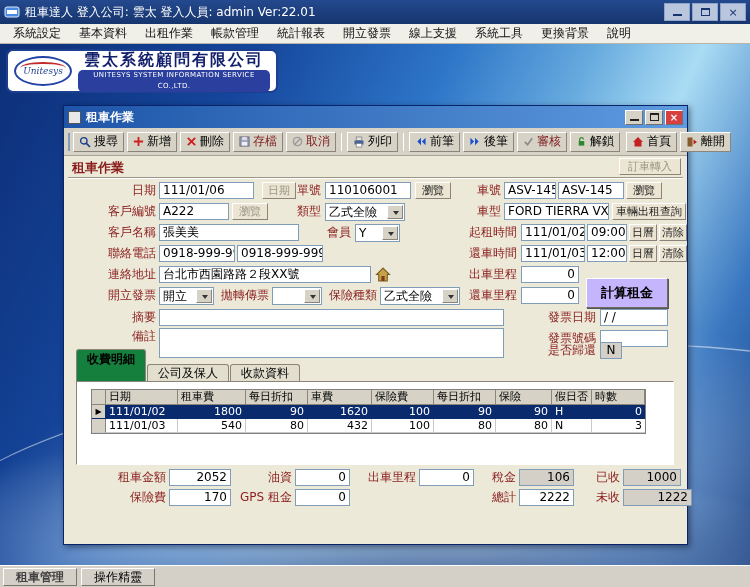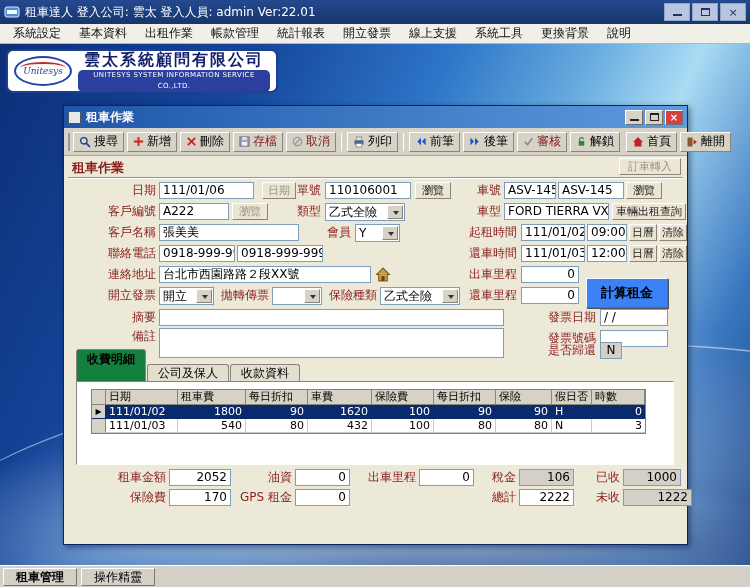--- a/index.html
+++ b/index.html
@@ -88,21 +88,21 @@
   .area { position:absolute; background:#fff; border:1px solid #7f9db9; font-size:12px; padding:1px 3px; }
   .dd { position:absolute; height:18px; background:#fff; border:1px solid #7f9db9; font-size:12px;
     line-height:16px; padding:0 16px 0 3px; overflow:hidden; white-space:nowrap; }
   .dd::after { content:""; position:absolute; right:1px; top:1px; bottom:1px; width:14px; background:#d6d2c6;
     border:1px solid; border-color:#fff #8a8578 #8a8578 #fff; }
   .dd::before { content:""; position:absolute; right:5px; top:7px; z-index:1;
     border:3px solid transparent; border-top:4px solid #333; }
   .sbtn { position:absolute; height:17px; line-height:15px; text-align:center; background:#ece5d4;
     border:1px solid; border-color:#fff #8a8578 #8a8578 #fff; font-size:11px; color:#222; }
   .sbtn.dim { color:#9a9688; }
-  .bigbtn { position:absolute; background:#3b82f6; border:1px solid; border-color:#fff #6e6a5c #6e6a5c #fff;
+  .bigbtn { position:absolute; background:#c4b5fd; border:1px solid; border-color:#fff #6e6a5c #6e6a5c #fff;
     box-shadow:1px 1px 0 #555; font-size:13px; font-weight:bold; display:flex; align-items:center; justify-content:center; }
 
   
   .tabs { position:absolute; left:12px; top:206px; height:19px; display:flex; align-items:flex-end; }
   .tab { height:17px; line-height:16px; padding:0 10px; font-size:12px; background:#e2dfcf;
     border:1px solid #8a8578; border-bottom:none; border-radius:3px 3px 0 0; margin-right:1px; }
   .tab.active { height:32px; line-height:18px; background:#15803d; font-weight:bold; }
   .panel { position:absolute; left:12px; top:225px; width:598px; height:84px; background:#fff;
     border:1px solid; border-color:#8a8578 #fff #fff #8a8578; }
   .grid { position:absolute; left:14px; top:7px; width:555px; border:1px solid #808080; background:#fff; }
@@ -125,21 +125,21 @@
   .c-f { width:56px; flex:0 0 56px; }
   .c-g { width:40px; flex:0 0 40px; }
   .c-h { width:53px; flex:0 0 53px; border-right:none; }
   .rnum { text-align:right; }
 
   
   .statusbar { position:absolute; left:0; top:565px; width:750px; height:22px; background:#d4d0c8;
     border-top:1px solid #fff; display:flex; align-items:center; padding:0 3px; gap:4px; }
   .statbtn { height:18px; line-height:16px; padding:0 12px; background:#d4d0c8; border:1px solid;
     border-color:#fff #7a7668 #7a7668 #fff; font-size:12px; }
-  .statbtn.primary { color:#000000; font-weight:bold; }
+  .statbtn.primary { color:#404040; font-weight:bold; }
 </style>
 </head>
 <body>
 
 <div class="screen">
 
   <div class="titlebar">
     <svg class="ticon" viewBox="0 0 16 16">
       <rect x="1" y="3" width="14" height="10" rx="2" fill="#4a8ae0" stroke="#dfe8f8"></rect>
       <rect x="3" y="6" width="10" height="4" fill="#fff"></rect>

